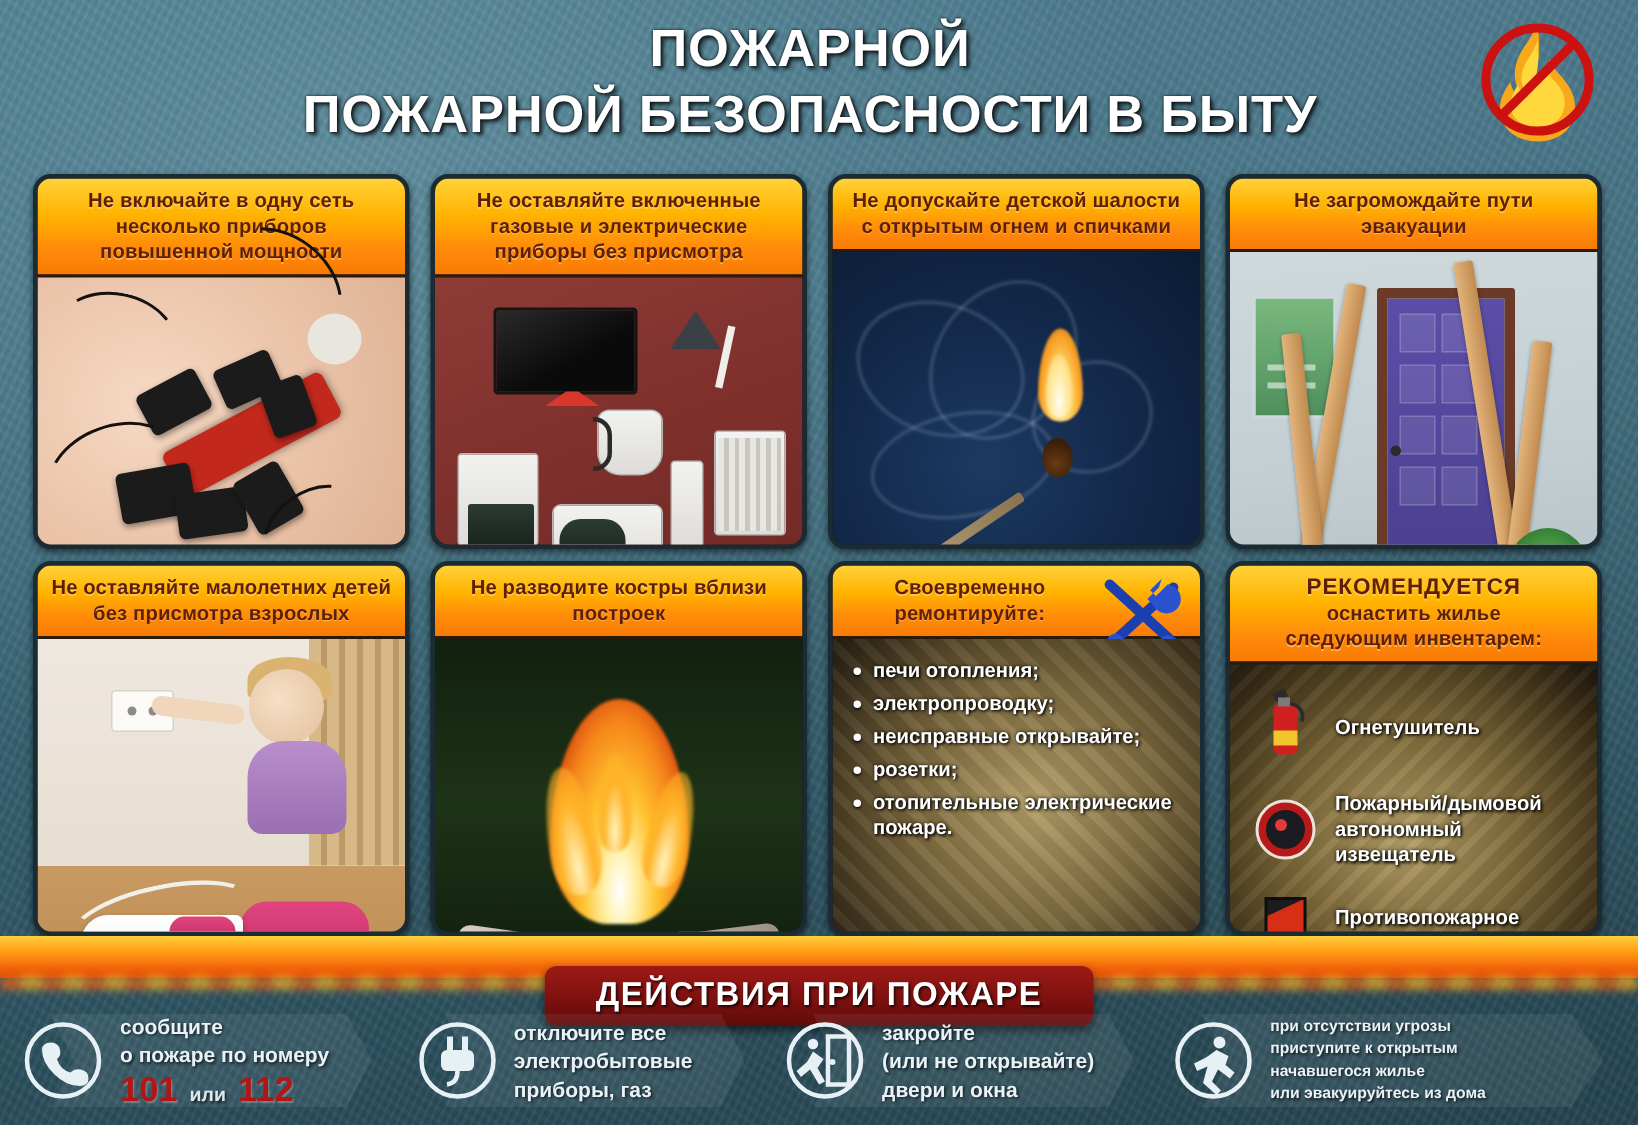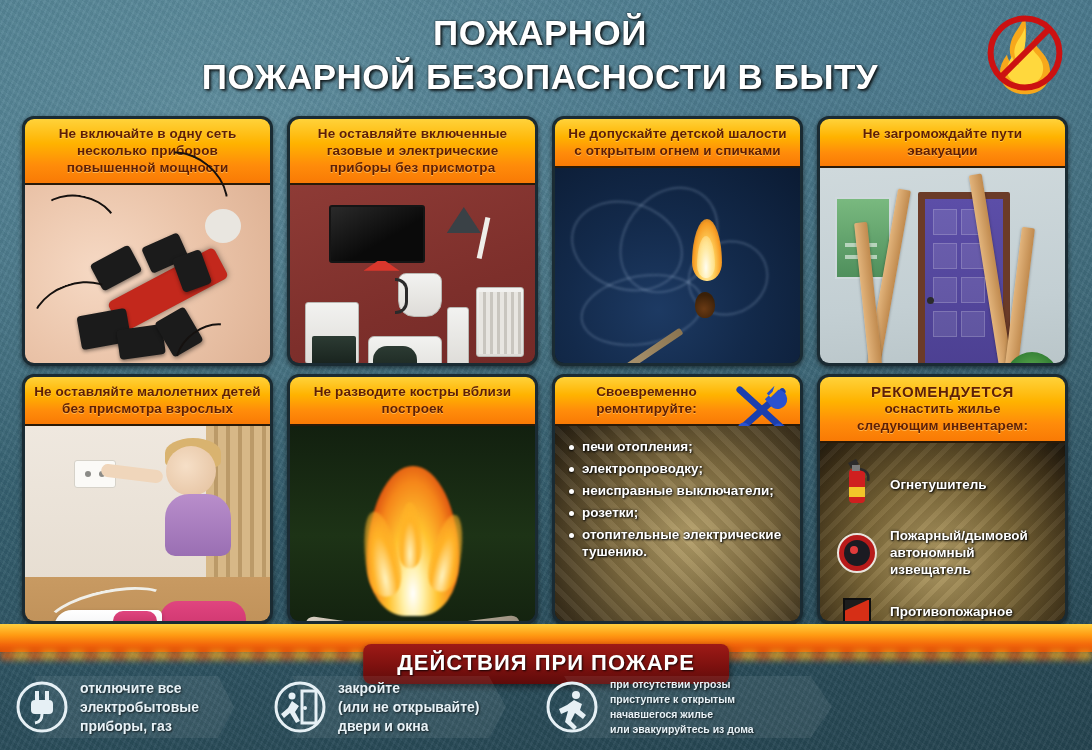--- a/index.html
+++ b/index.html
@@ -458,29 +458,29 @@
           <div class="bullet-row">
             <span class="bullet-dot"></span>
             <span class="bullet-text">печи отопления;</span>
           </div>
           <div class="bullet-row">
             <span class="bullet-dot"></span>
             <span class="bullet-text">электропроводку;</span>
           </div>
           <div class="bullet-row">
             <span class="bullet-dot"></span>
-            <span class="bullet-text">неисправные выключатели;</span>
+            <span class="bullet-text">неисправные открывайте;</span>
           </div>
           <div class="bullet-row">
             <span class="bullet-dot"></span>
             <span class="bullet-text">розетки;</span>
           </div>
           <div class="bullet-row">
             <span class="bullet-dot"></span>
-            <span class="bullet-text">отопительные электрические тушению.</span>
+            <span class="bullet-text">отопительные электрические пожаре.</span>
           </div>
         </div>
       </div>
     </div>
 
     <div class="card">
       <div class="card-head">
         <div style="font-size:15px;letter-spacing:0.6px;">РЕКОМЕНДУЕТСЯ</div>
         <div>оснастить жилье</div>
         <div>следующим инвентарем:</div>
@@ -529,20 +529,36 @@
       </div>
     </div>
 
   </div>
 
   <div class="flame-bar"></div>
   <div class="actions-banner">ДЕЙСТВИЯ ПРИ ПОЖАРЕ</div>
 
   <div class="footer">
 
+    <div class="foot-item w1">
+      <div class="chev"></div>
+      <svg class="foot-icon" viewBox="0 0 56 56">
+        <circle cx="28" cy="28" r="24" fill="none" stroke="#e6f0f5" stroke-width="3"></circle>
+        <path d="M20 16 q5 0 6 5 q1 4 -2 6 q2 7 9 9 q3 -3 7 -2 q5 1 5 6 q0 5 -6 5 q-9 0 -17 -8 q-8 -8 -8 -16 q0 -5 6 -5z" fill="#e6f0f5"></path>
+      </svg>
+      <div class="foot-text">
+        <div>сообщите</div>
+        <div>о пожаре по номеру</div>
+        <div class="num-line">
+          <span class="foot-num">101</span>
+          <span class="foot-or">или</span>
+          <span class="foot-num">112</span>
+        </div>
+      </div>
+    </div>
 
     <div class="foot-item w2">
       <div class="chev" style="width:200px;"></div>
       <svg class="foot-icon" viewBox="0 0 56 56">
         <circle cx="28" cy="28" r="24" fill="none" stroke="#e6f0f5" stroke-width="3"></circle>
         <rect x="21" y="12" width="4" height="9" fill="#e6f0f5"></rect>
         <rect x="31" y="12" width="4" height="9" fill="#e6f0f5"></rect>
         <rect x="17" y="21" width="22" height="14" rx="4" fill="#e6f0f5"></rect>
         <path d="M28 35 q0 8 -7 9" stroke="#e6f0f5" stroke-width="3" fill="none"></path>
       </svg>

